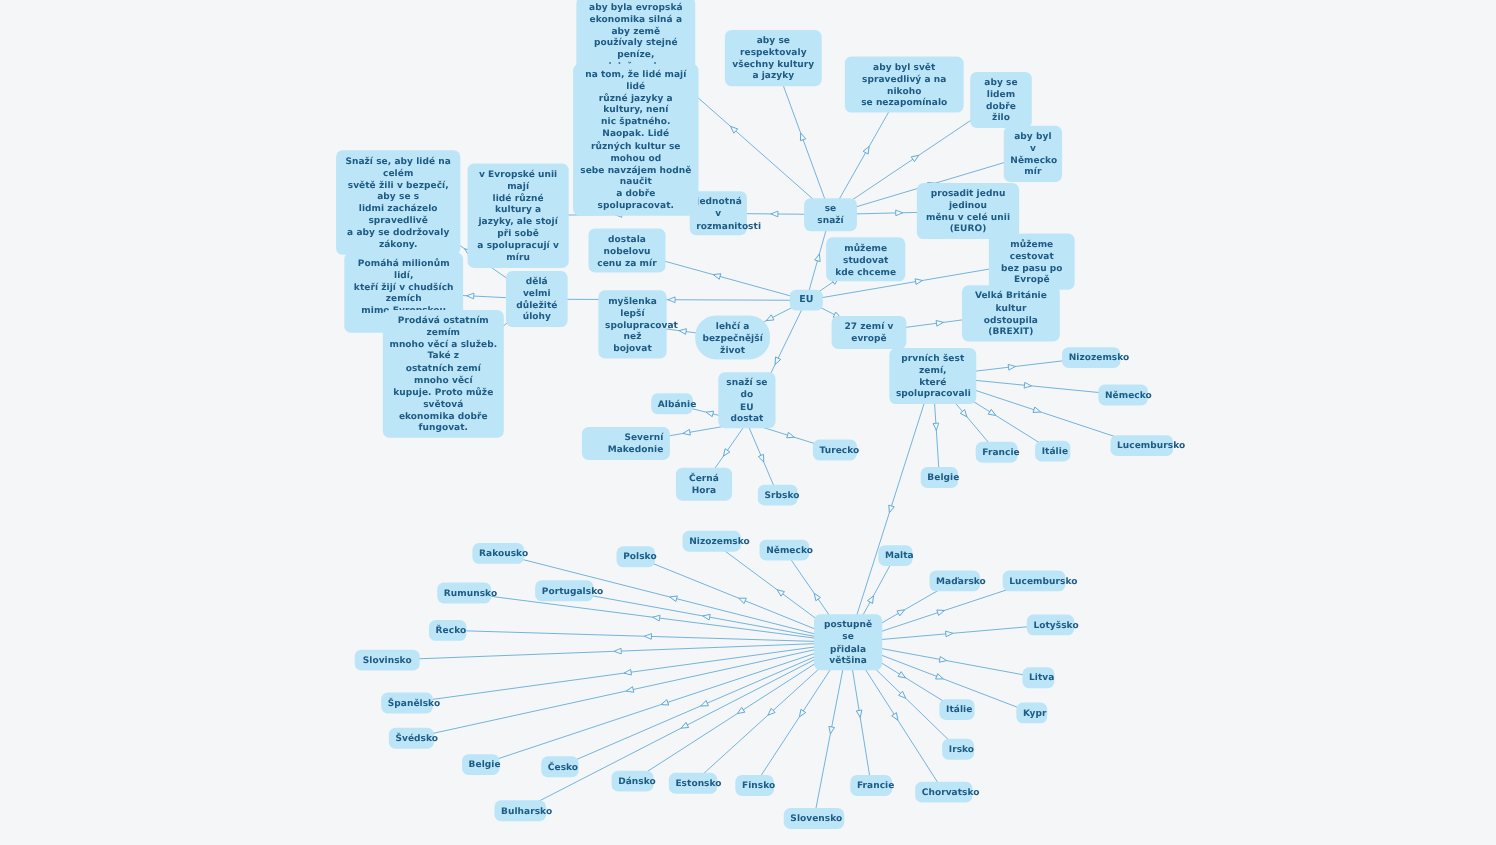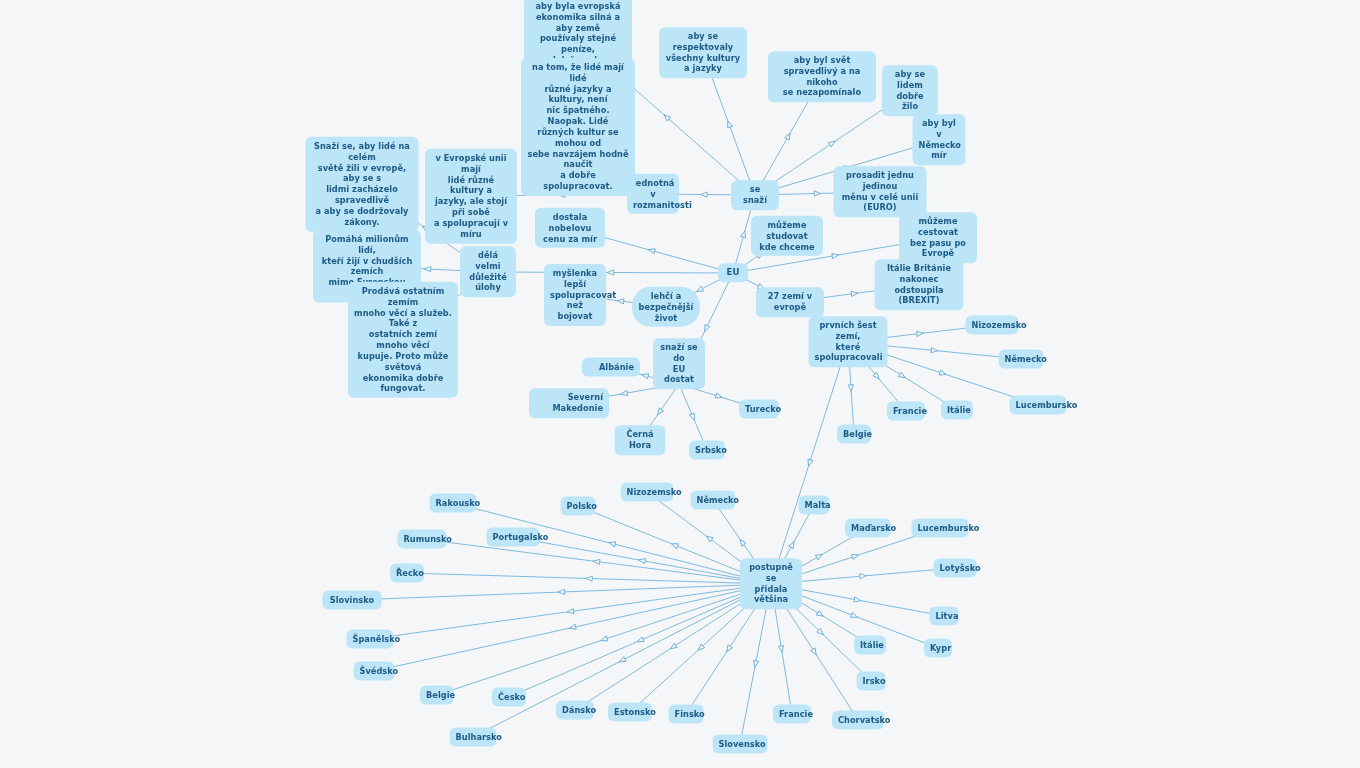--- a/index.html
+++ b/index.html
@@ -321,21 +321,21 @@
 různých kultur se mohou od
 sebe navzájem hodně naučit
 a dobře spolupracovat.</div>
       <div class="node" style="left: 471px; top: 196px; width: 92px;">v Evropské unii mají
 lidé různé kultury a
 jazyky, ale stojí při sobě
 a spolupracují v míru</div>
       <div class="node" style="left: 488px; top: 272px; width: 56px;">dělá velmi
 důležité úlohy</div>
       <div class="node" style="left: 362px; top: 184px; width: 113px;">Snaží se, aby lidé na celém
-světě žili v evropě, aby se s
+světě žili v bezpečí, aby se s
 lidmi zacházelo spravedlivě
 a aby se dodržovaly zákony.</div>
       <div class="node" style="left: 367px; top: 266px; width: 108px;">Pomáhá milionům lidí,
 kteří žijí v chudších zemích
 mimo Evropskou unii.</div>
       <div class="node" style="left: 403px; top: 340px; width: 110px;">Prodává ostatním zemím
 mnoho věcí a služeb. Také z
 ostatních zemí mnoho věcí
 kupuje. Proto může světová
 ekonomika dobře fungovat.</div>
@@ -344,33 +344,33 @@
       <div class="node" style="left: 575px; top: 295px; width: 62px;">myšlenka lepší
 spolupracovat
 než bojovat</div>
       <div class="node" style="left: 666px; top: 307px; width: 68px; border-radius: 19px;">lehčí a
 bezpečnější život</div>
       <div class="node" style="left: 787px; top: 236px; width: 72px;">můžeme studovat
 kde chceme</div>
       <div class="node" style="left: 938px; top: 238px; width: 78px;">můžeme cestovat
 bez pasu po Evropě</div>
       <div class="node" style="left: 790px; top: 302px; width: 68px;">27 zemí v evropě</div>
-      <div class="node" style="left: 919px; top: 285px; width: 89px;">Itálie Británie nakonec
+      <div class="node" style="left: 919px; top: 285px; width: 89px;">Velká Británie kultur
 odstoupila (BREXIT)</div>
       <div class="node" style="left: 848px; top: 342px; width: 79px;">prvních šest zemí,
 které spolupracovali</div>
       <div class="node" style="left: 992px; top: 325px; width: 53px;">Nizozemsko</div>
       <div class="node" style="left: 1021px; top: 359px; width: 45px;">Německo</div>
       <div class="node" style="left: 1038px; top: 405px; width: 57px;">Lucembursko</div>
       <div class="node" style="left: 957px; top: 410px; width: 32px;">Itálie</div>
       <div class="node" style="left: 906px; top: 411px; width: 38px;">Francie</div>
       <div class="node" style="left: 854px; top: 434px; width: 34px;">Belgie</div>
       <div class="node" style="left: 679px; top: 364px; width: 52px;">snaží se do
 EU dostat</div>
-      <div class="node" style="left: 611px; top: 367px; width: 58px; text-align: right;">Albánie</div>
+      <div class="node" style="left: 611px; top: 367px; width: 38px; text-align: right;">Albánie</div>
       <div class="node" style="left: 569px; top: 403px; width: 80px; text-align: right;">Severní Makedonie</div>
       <div class="node" style="left: 640px; top: 440px; width: 51px;">Černá Hora</div>
       <div class="node" style="left: 707px; top: 450px; width: 36px;">Srbsko</div>
       <div class="node" style="left: 759px; top: 409px; width: 40px;">Turecko</div>
       <div class="node" style="left: 771px; top: 584px; width: 62px;">postupně se
 přidala většina</div>
       <div class="node" style="left: 453px; top: 503px; width: 47px;">Rakousko</div>
       <div class="node" style="left: 578px; top: 506px; width: 35px;">Polsko</div>
       <div class="node" style="left: 647px; top: 492px; width: 53px;">Nizozemsko</div>
       <div class="node" style="left: 713px; top: 500px; width: 45px;">Německo</div>

